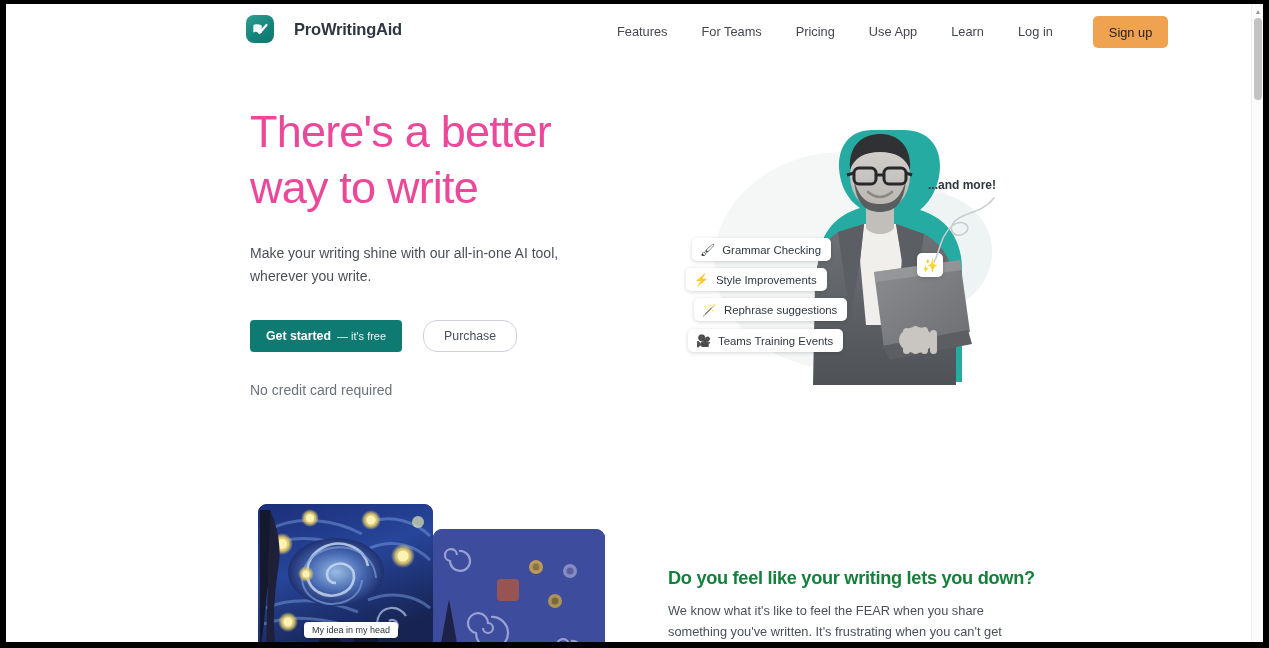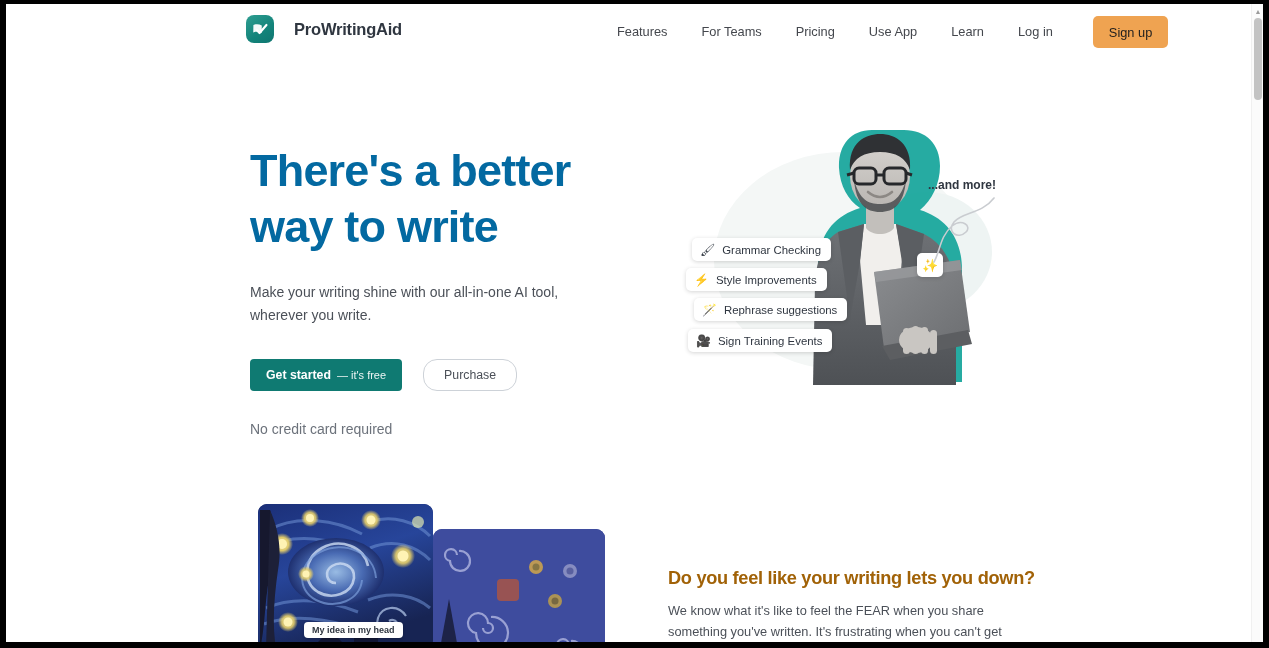--- a/index.html
+++ b/index.html
@@ -112,24 +112,23 @@
   
   #hero-text {
     position: absolute;
     left: 244px;
     top: 100px;
     width: 340px;
   }
   #hero-title {
     font-size: 45px;
     line-height: 56px;
-    font-weight: bold;
-    color: #0369a1;
+    font-weight: normal;
+    color: #ec4899;
     letter-spacing: -0.8px;
-    margin-top: 39px;
   }
   #hero-sub {
     margin-top: 26px;
     font-size: 14px;
     line-height: 23px;
     color: #4b5058;
     max-width: 320px;
   }
   #hero-actions {
     margin-top: 32px;
@@ -274,41 +273,40 @@
     left: 46px;
     top: 118px;
     background: #ffffff;
     border-radius: 4px;
     padding: 3px 8px;
     font-size: 9px;
     color: #2f3640;
     box-shadow: 0 1px 3px rgba(0,0,0,.22);
     white-space: nowrap;
     z-index: 4;
-    font-weight: bold;
   }
   #childlike {
     position: absolute;
     left: 175px; top: 25px;
     width: 172px; height: 125px;
     border-radius: 9px;
     overflow: hidden;
     background: #3c4a9b;
   }
 
   #sec2-text {
     position: absolute;
     left: 662px;
     top: 564px;
     width: 345px;
   }
   #sec2-title {
     font-size: 18.2px;
     font-weight: bold;
-    color: #a16207;
+    color: #15803d;
     letter-spacing: -0.3px;
     white-space: nowrap;
   }
   #sec2-body {
     margin-top: 12px;
     font-size: 12.8px;
     line-height: 20.5px;
     color: #4b5058;
     width: 342px;
   }
@@ -469,21 +467,21 @@
         <div class="art-card" id="card-style">
           <span class="emoji">⚡</span>
           <span>Style Improvements</span>
         </div>
         <div class="art-card" id="card-rephrase">
           <span class="emoji">🪄</span>
           <span>Rephrase suggestions</span>
         </div>
         <div class="art-card" id="card-events">
           <span class="emoji">🎥</span>
-          <span>Sign Training Events</span>
+          <span>Teams Training Events</span>
         </div>
 
         <div id="card-sparkle">
           <span>✨</span>
         </div>
 
         <div id="and-more">...and more!</div>
         <svg id="and-more-squiggle" viewBox="0 0 70 68">
           <path d="M62 2 C50 18 30 16 22 26 C14 36 26 44 34 36 C40 30 30 22 20 30 C8 40 8 56 2 66" fill="none" stroke="#c9ccd0" stroke-width="1.6" stroke-linecap="round"></path>
         </svg>

